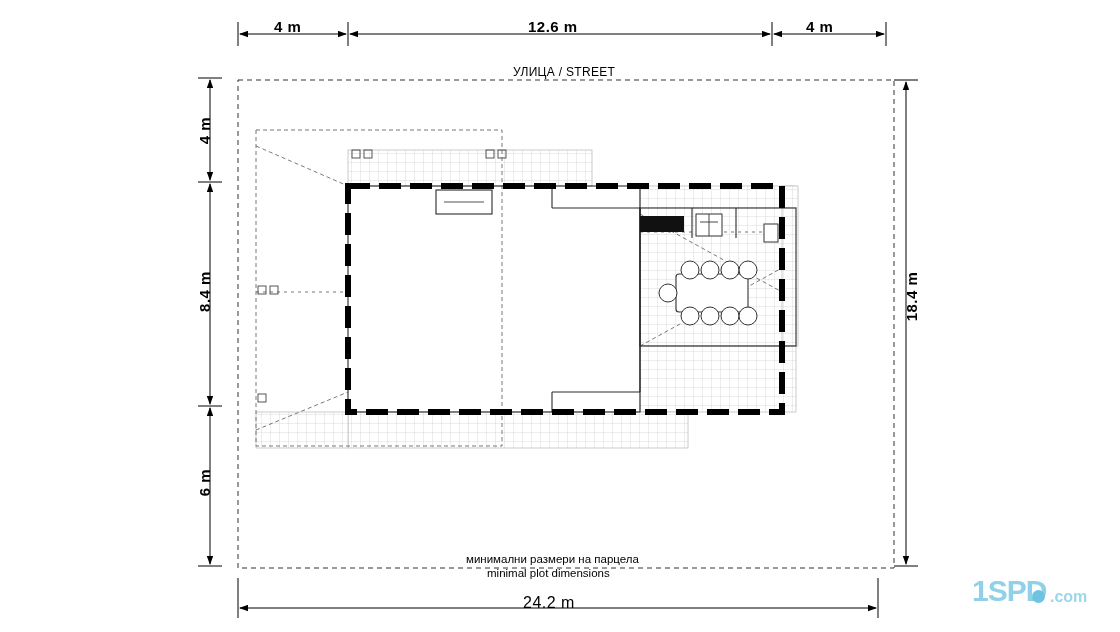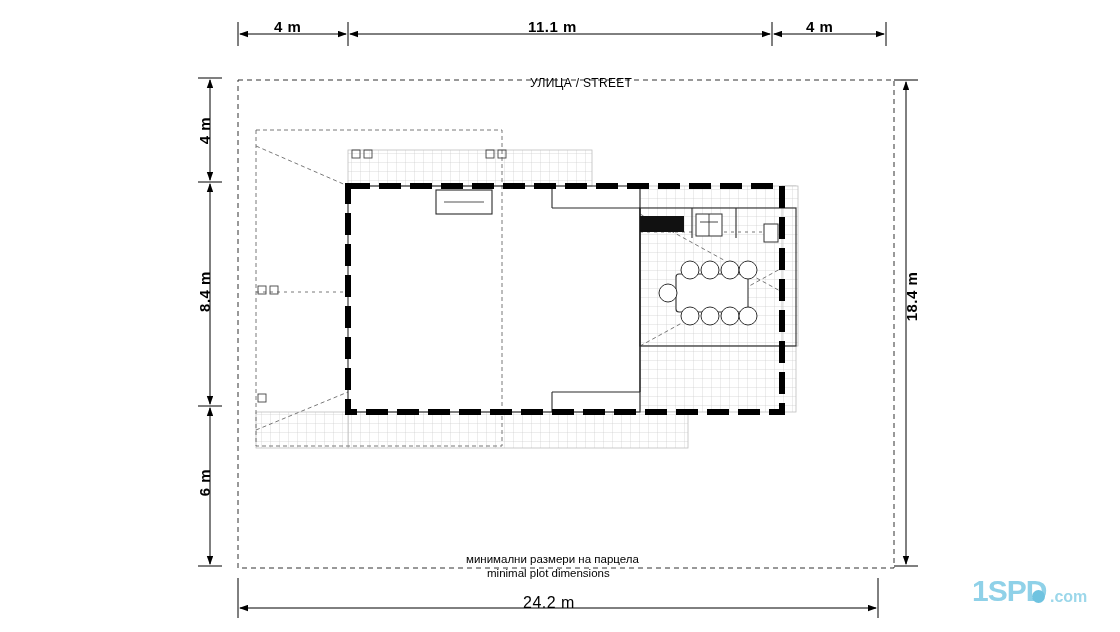--- a/index.html
+++ b/index.html
@@ -224,32 +224,32 @@
 
     <ellipse cx="668" cy="293" rx="9" ry="9" fill="#ffffff" stroke="#333" stroke-width="1"></ellipse>
   </g>
 
   <g>
     <path d="M348 186 L782 186 L782 412 L348 412 Z" fill="none" stroke="#000000" stroke-width="6" stroke-dasharray="22 9" stroke-linecap="butt"></path>
   </g>
 </svg>
 
 <div class="lbl dim-top" style="left:274px; top:18px;">4 m</div>
-<div class="lbl dim-top" style="left:528px; top:18px;">11.1 m</div>
+<div class="lbl dim-top" style="left:528px; top:18px;">12.6 m</div>
 <div class="lbl dim-top" style="left:806px; top:18px;">4 m</div>
 
 <div class="lbl dim-side" style="left:180px; top:122px; width:48px; text-align:center;">4 m</div>
 <div class="lbl dim-side" style="left:172px; top:283px; width:64px; text-align:center;">8.4 m</div>
 <div class="lbl dim-side" style="left:180px; top:474px; width:48px; text-align:center;">6 m</div>
 
 <div class="lbl dim-side" style="left:876px; top:288px; width:70px; text-align:center;">18.4 m</div>
 
 <div class="lbl dim-bottom" style="left:523px; top:594px;">24.2 m</div>
 
-<div class="lbl street-label" style="left:513px; top:76px;margin-left:17px;">УЛИЦА / STREET</div>
+<div class="lbl street-label" style="left:513px; top:65px;">УЛИЦА / STREET</div>
 
 <div class="lbl plot-note" style="left:466px; top:552px;">минимални размери на парцела</div>
 <div class="lbl plot-note" style="left:487px; top:566px;">minimal plot dimensions</div>
 
 <div id="watermark">
   <div class="wm-text">1SPD</div>
   <div class="wm-dot"></div>
   <div class="wm-com">.com</div>
 </div>
 

